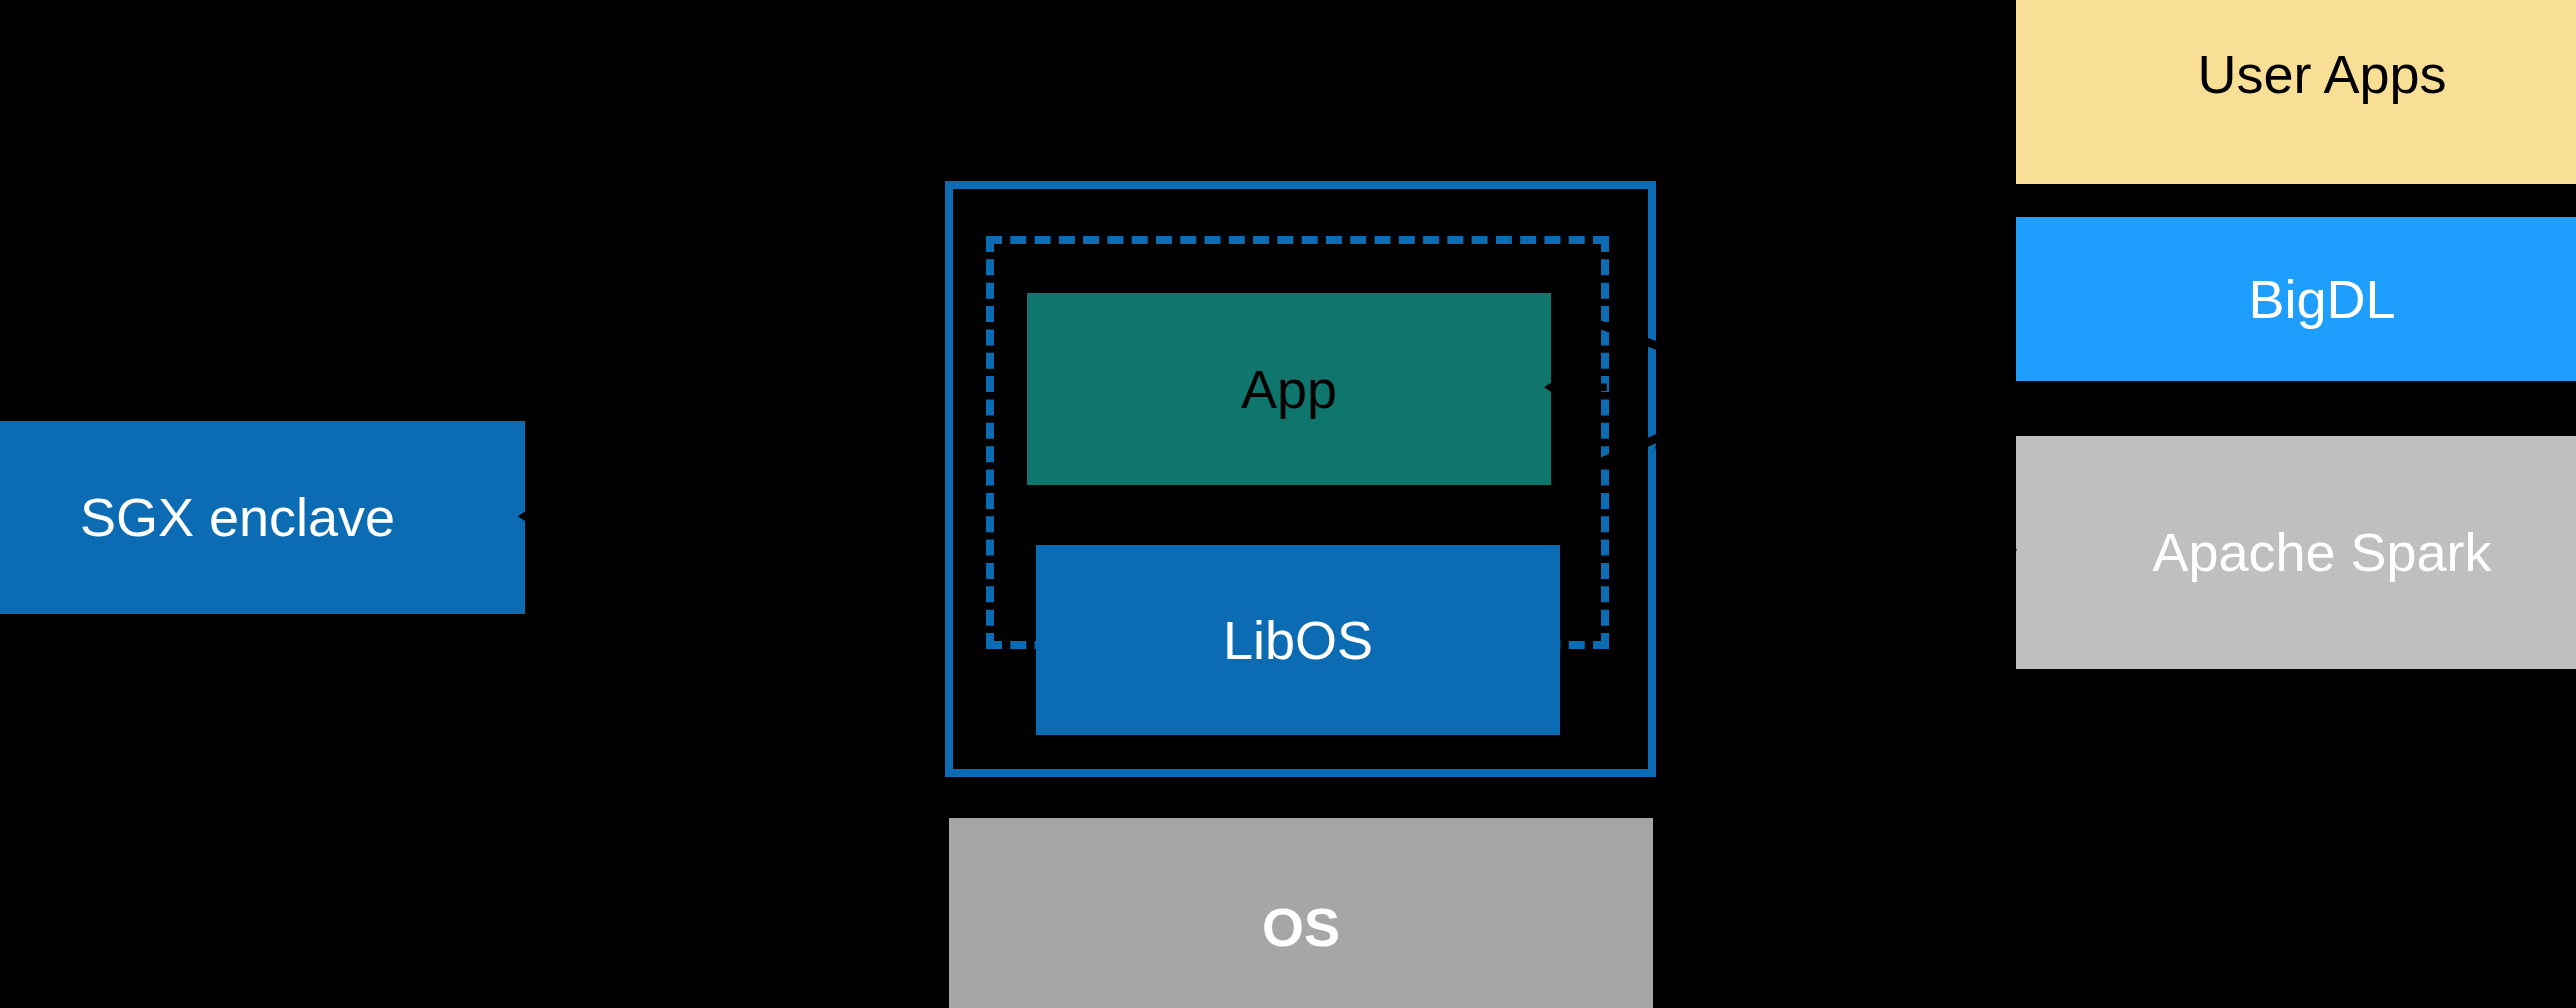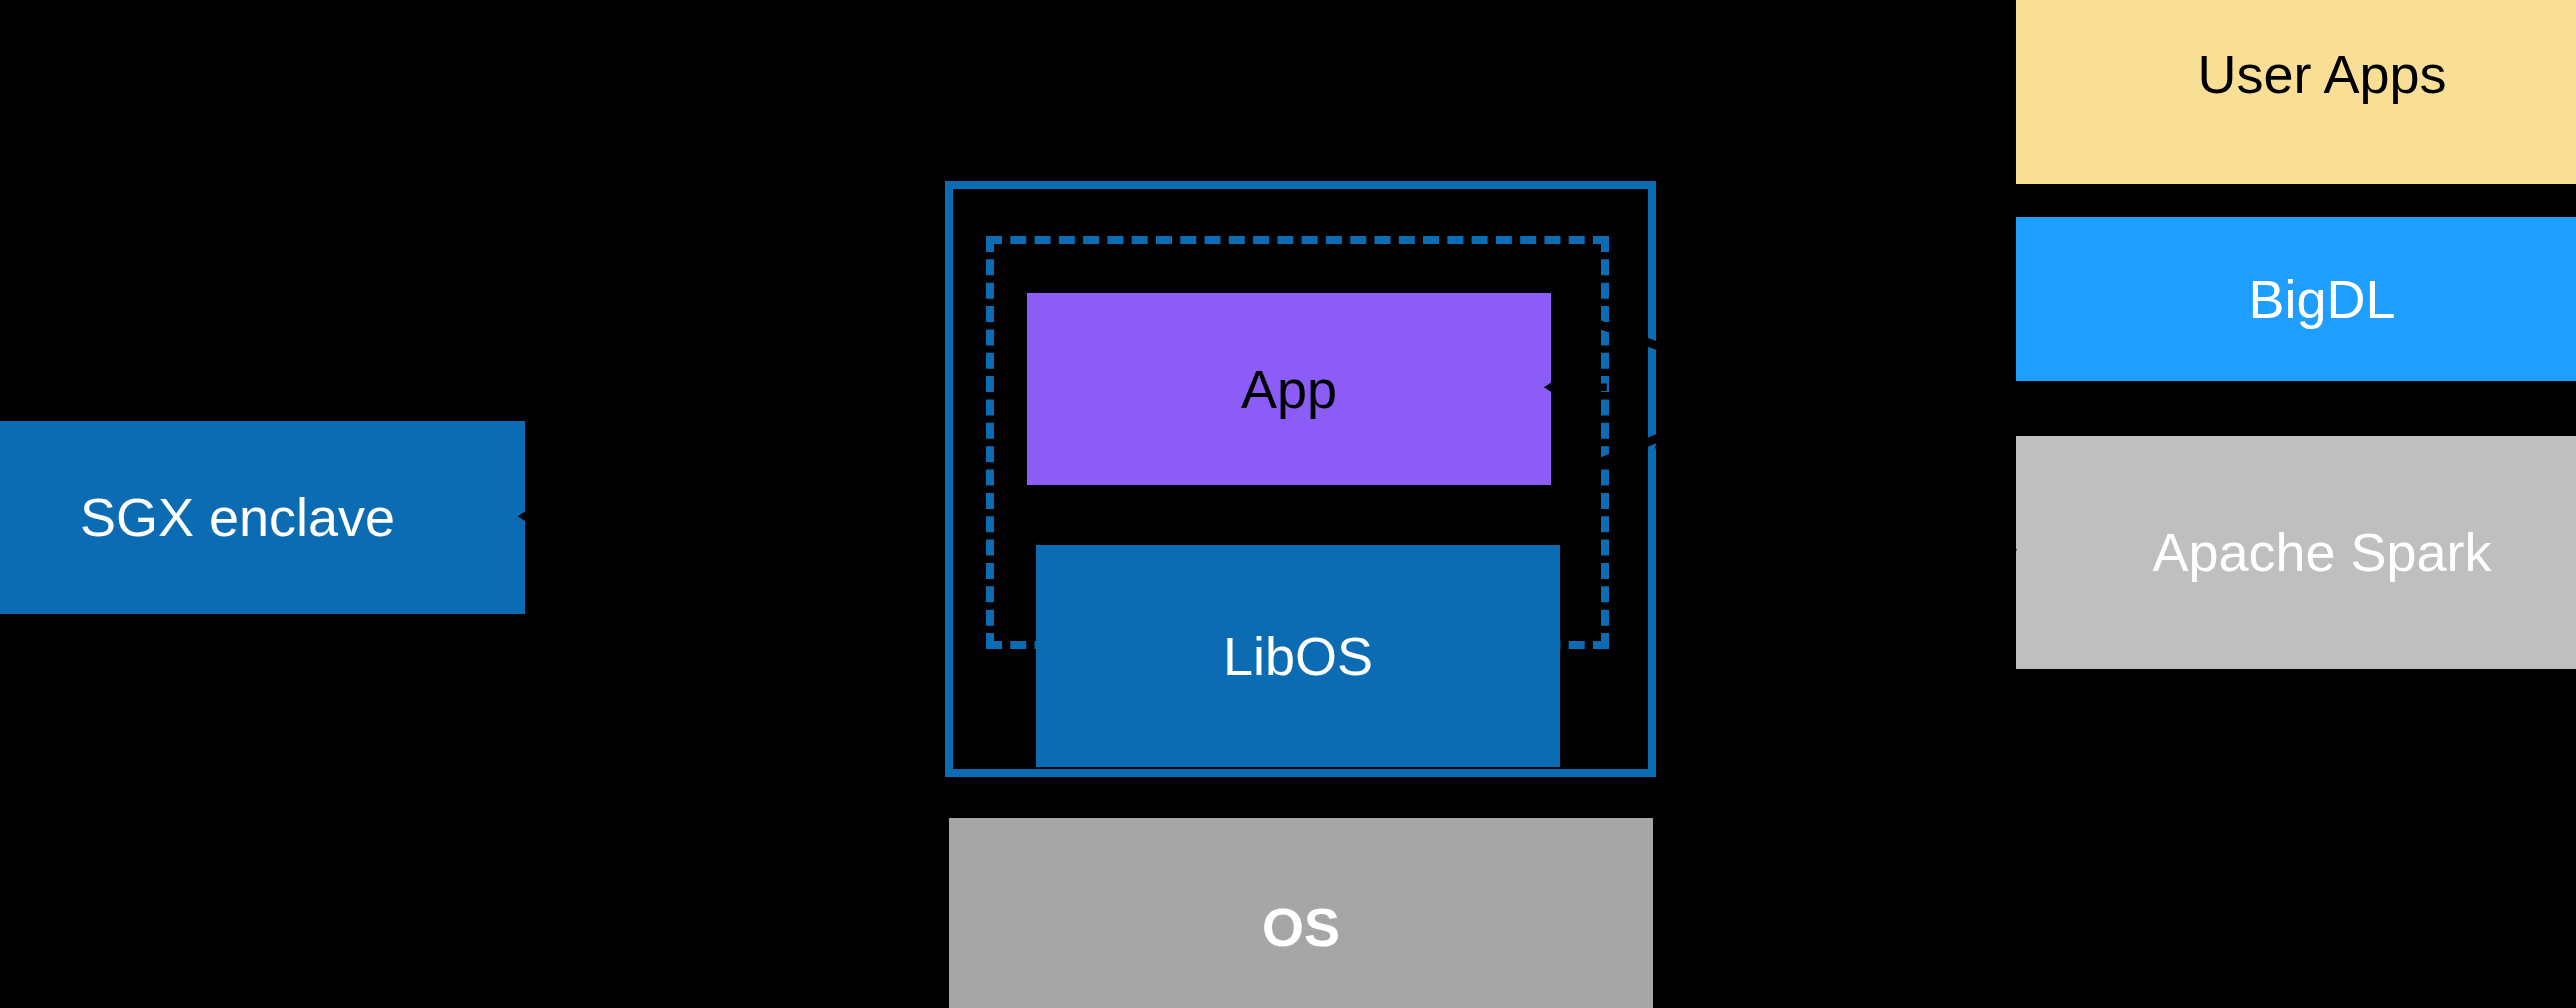--- a/index.html
+++ b/index.html
@@ -54,29 +54,29 @@
     width: 623px;
     height: 413px;
     border: 8.4px dashed #0B6CB4;
     background: transparent;
   }
   #app-box {
     left: 1027px;
     top: 293px;
     width: 524px;
     height: 192px;
-    background: #8b5cf6;
+    background: #0f766e;
     color: #000000;
     font-size: 54px;
   }
   #libos-box {
     left: 1036px;
     top: 545px;
     width: 524px;
-    height: 222px;
+    height: 190px;
     background: #0B6CB4;
     color: #FFFFFF;
     font-size: 54px;
   }
   #os-box {
     left: 949px;
     top: 818px;
     width: 704px;
     height: 218px;
     background: #A6A6A6;

